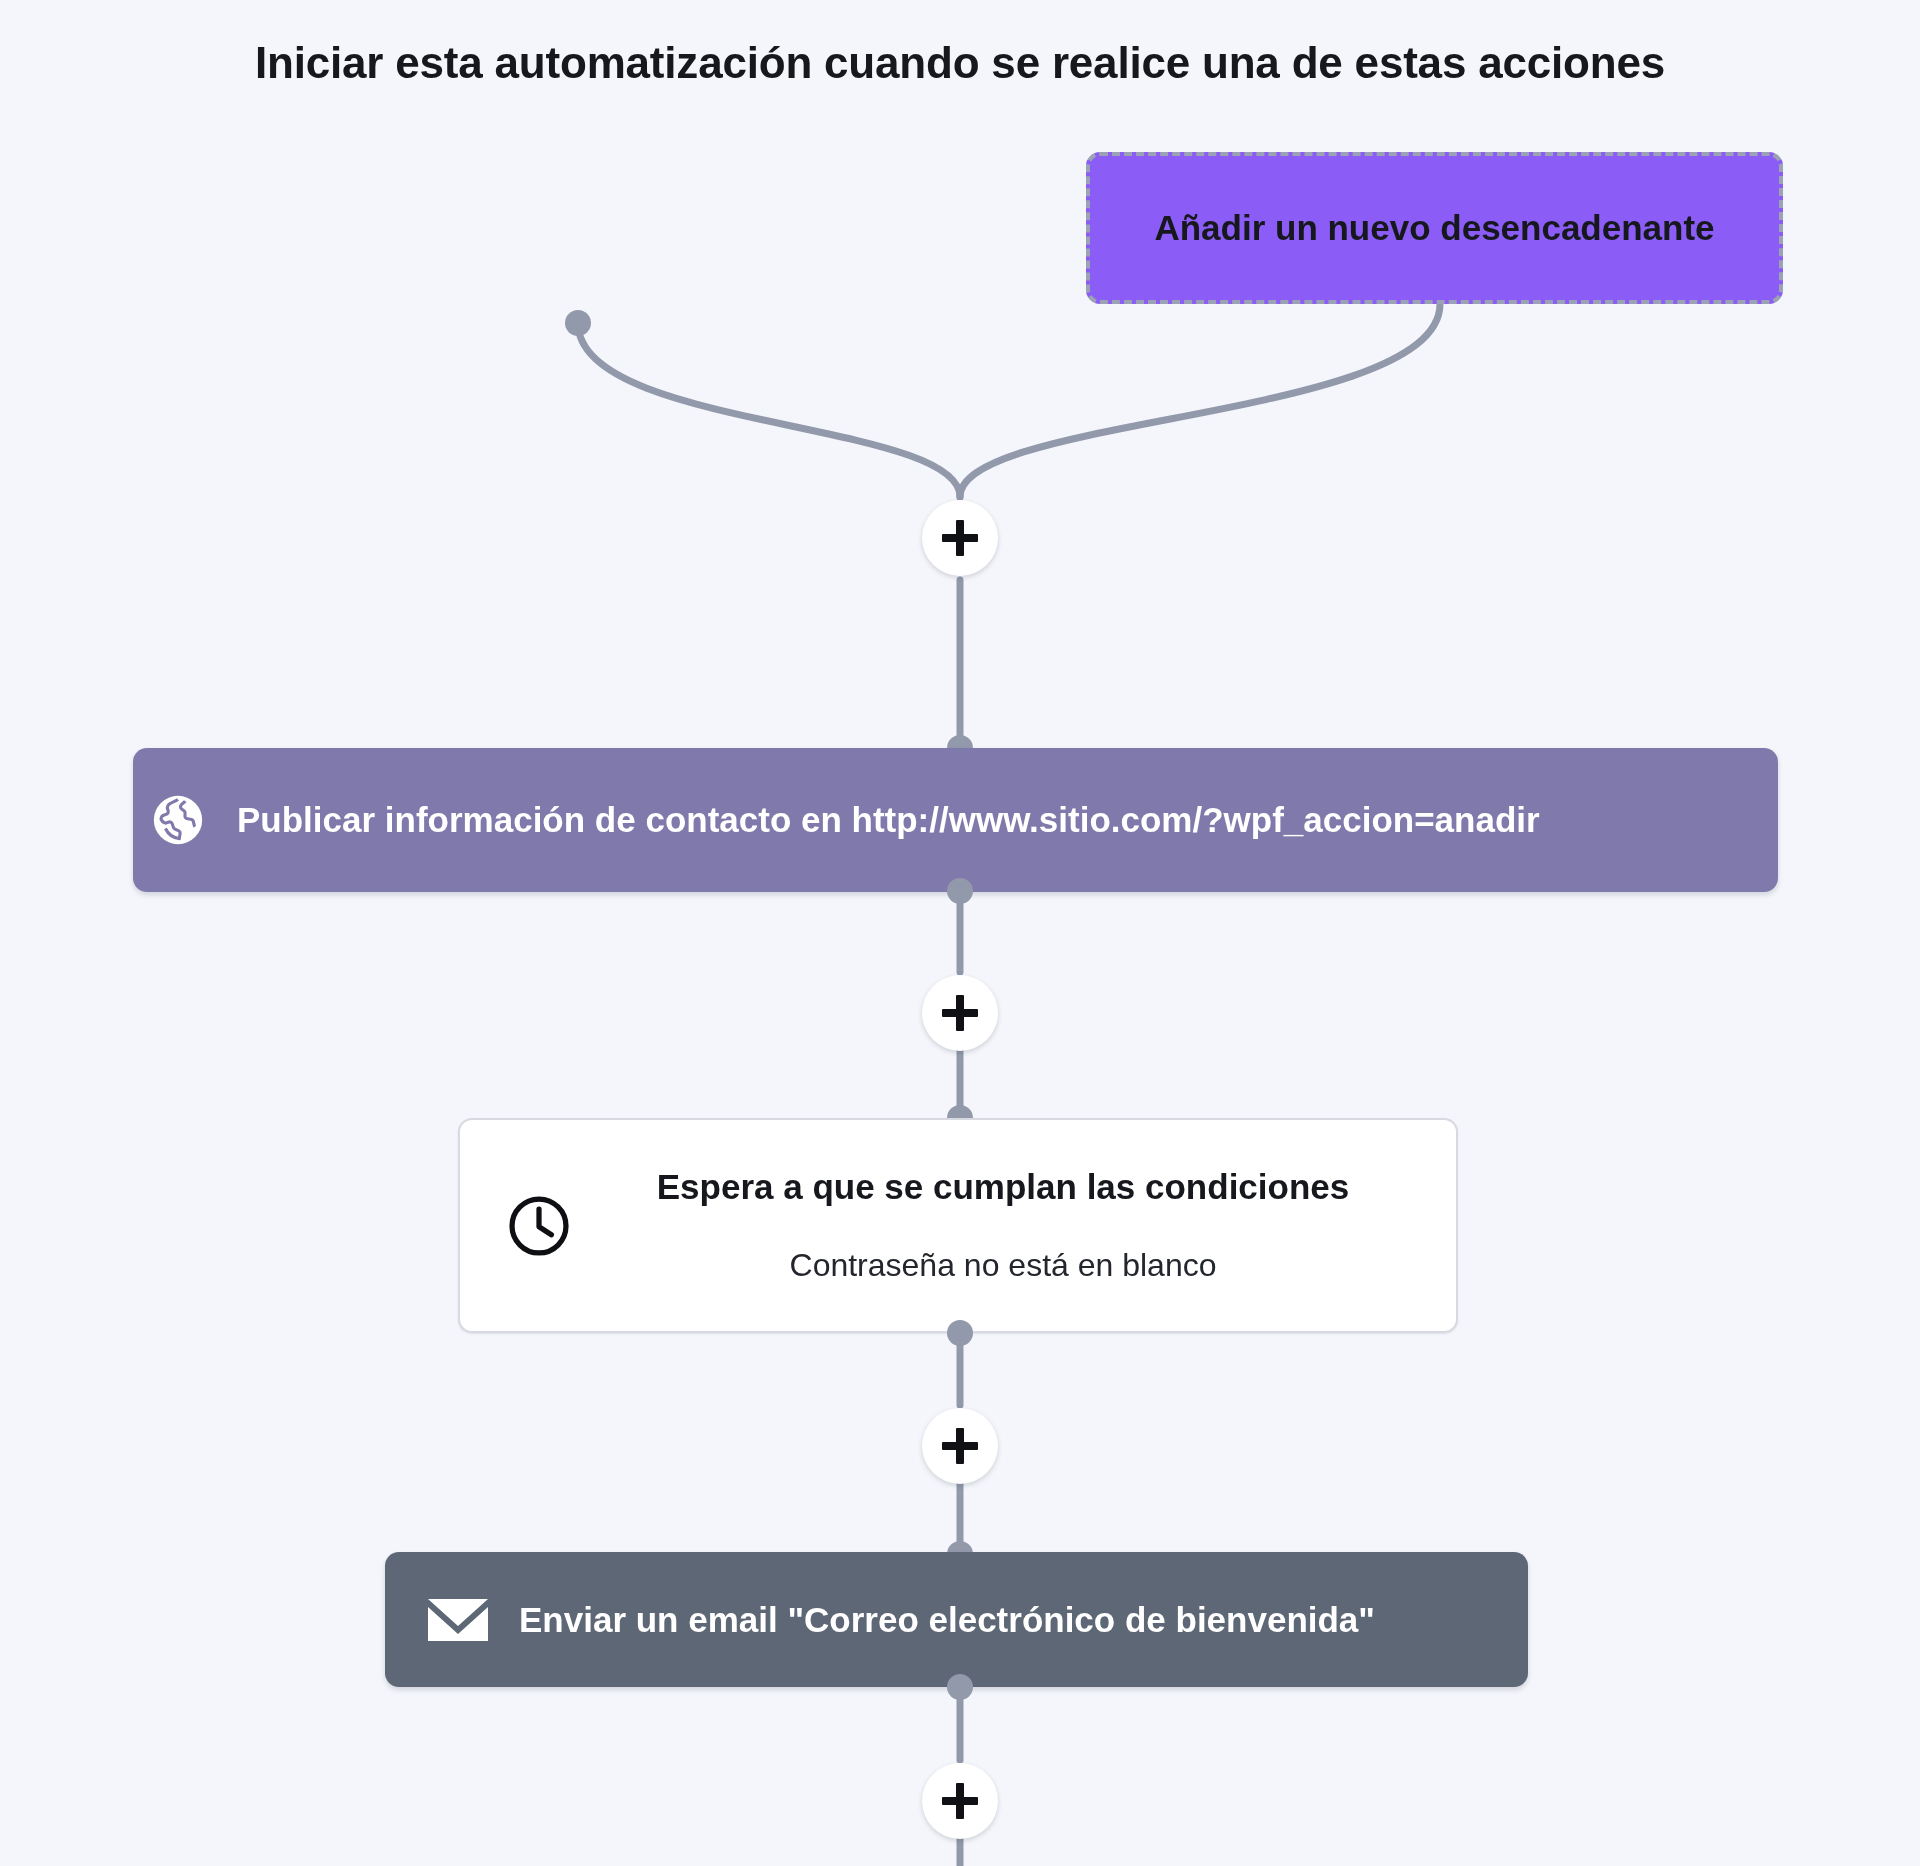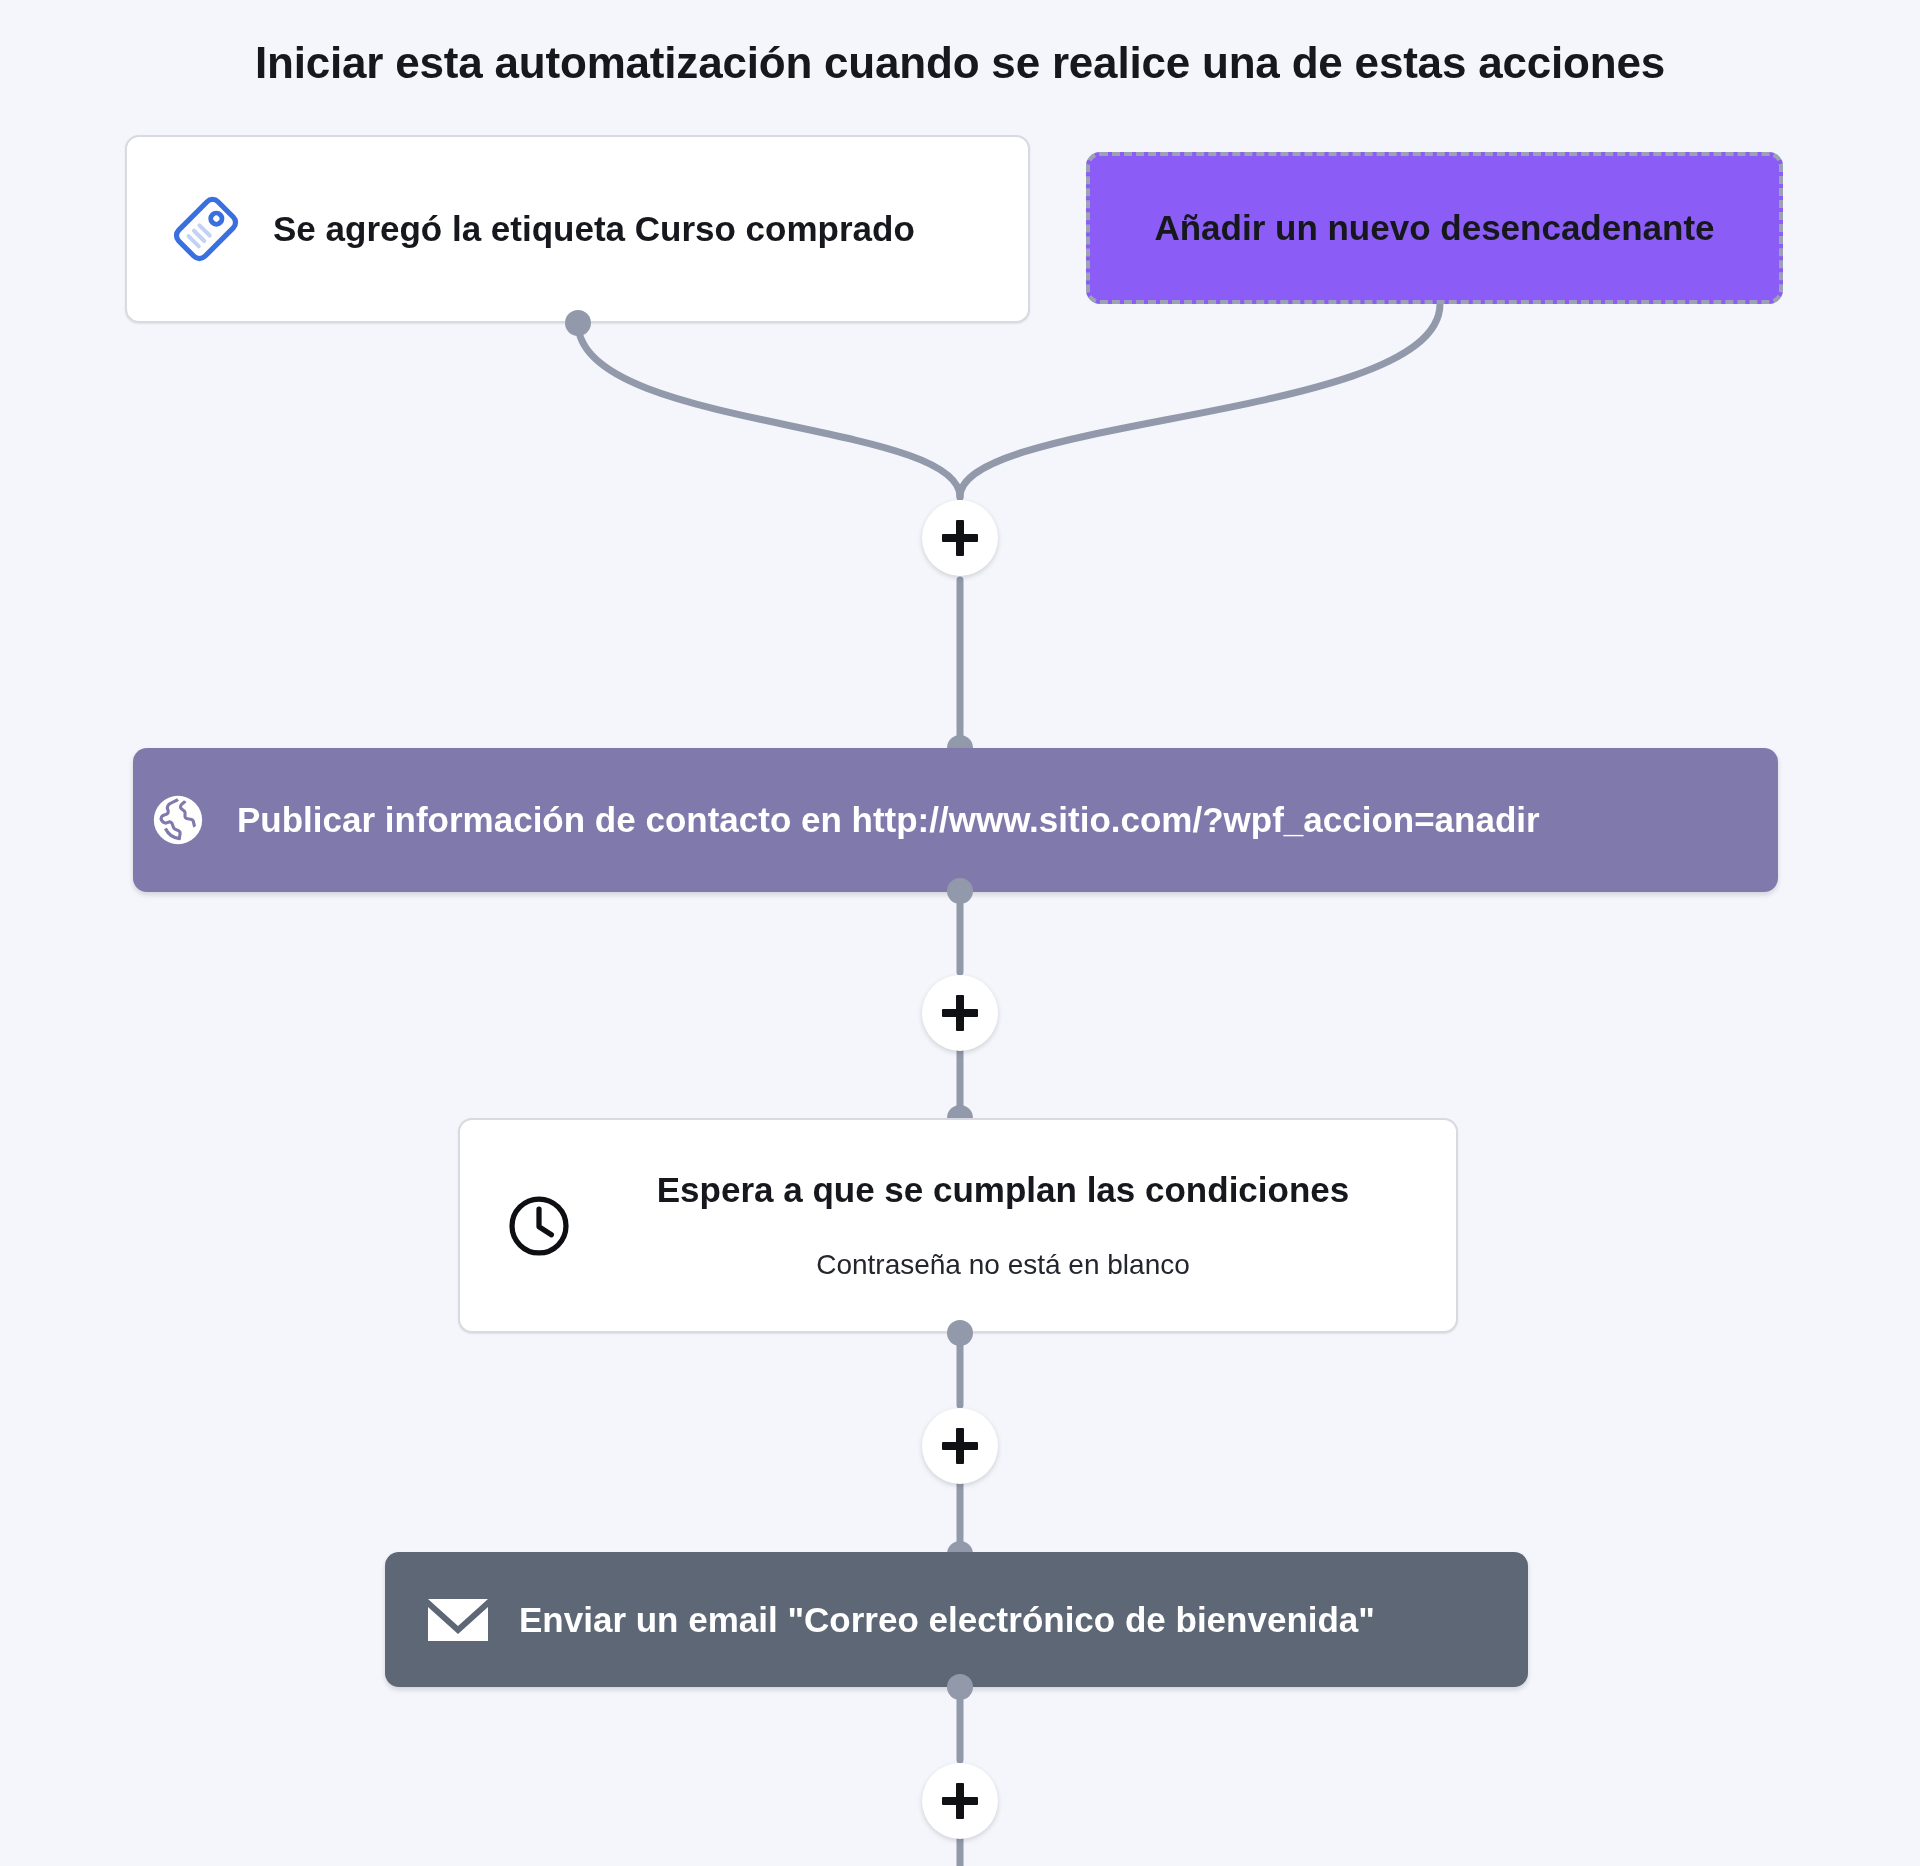--- a/index.html
+++ b/index.html
@@ -148,21 +148,21 @@
     justify-content: center;
     flex: 1;
     margin-right: 50px;
     gap: 11px;
   }
   .wait-card .node-title {
     font-size: 35px;
     line-height: 1.15;
   }
   .wait-card .node-subtitle {
-    font-size: 28px;
+    font-size: 32px;
     color: #23262d;
     margin-top: 28px;
   }
 
   
   .email-bar {
     position: absolute;
     left: 385px;
     top: 1552px;
     width: 1143px;
@@ -251,34 +251,20 @@
 
     <line x1="960" y1="1483" x2="960" y2="1558" stroke="#9299ab" stroke-width="7" stroke-linecap="round"></line>
 
     <line x1="960" y1="1684" x2="960" y2="1760" stroke="#9299ab" stroke-width="7" stroke-linecap="round"></line>
 
     <line x1="960" y1="1836" x2="960" y2="1866" stroke="#9299ab" stroke-width="7" stroke-linecap="round"></line>
   </svg>
 
   <div class="page-heading">Iniciar esta automatización cuando se realice una de estas acciones</div>
 
-  <div class="trigger-card">
-    <span class="tag-icon">
-      <svg viewBox="0 0 48 48" width="74" height="74" xmlns="http://www.w3.org/2000/svg">
-        <g transform="rotate(45 24 24)">
-          <rect x="12" y="6" width="24" height="36" rx="5" fill="none" stroke="#3a6fe0" stroke-width="3.4"></rect>
-          <circle cx="24" cy="14.5" r="3.6" fill="none" stroke="#3a6fe0" stroke-width="3.2"></circle>
-          <rect x="18" y="24" width="12" height="2.6" rx="1.3" fill="#c3d2f4"></rect>
-          <rect x="18" y="29" width="12" height="2.6" rx="1.3" fill="#c3d2f4"></rect>
-          <rect x="18" y="34" width="12" height="2.6" rx="1.3" fill="#c3d2f4"></rect>
-        </g>
-      </svg>
-    </span>
-    <span class="node-title">Se agregó la etiqueta Curso comprado</span>
-  </div>
   <div class="port-dot" style="left:565px; top:310px;"></div>
 
   <div class="add-trigger-card">
     <span class="node-title">Añadir un nuevo desencadenante</span>
   </div>
 
   <div class="plus-button" style="left:922px; top:500px;">
     <span class="plus-glyph"></span>
   </div>
 

